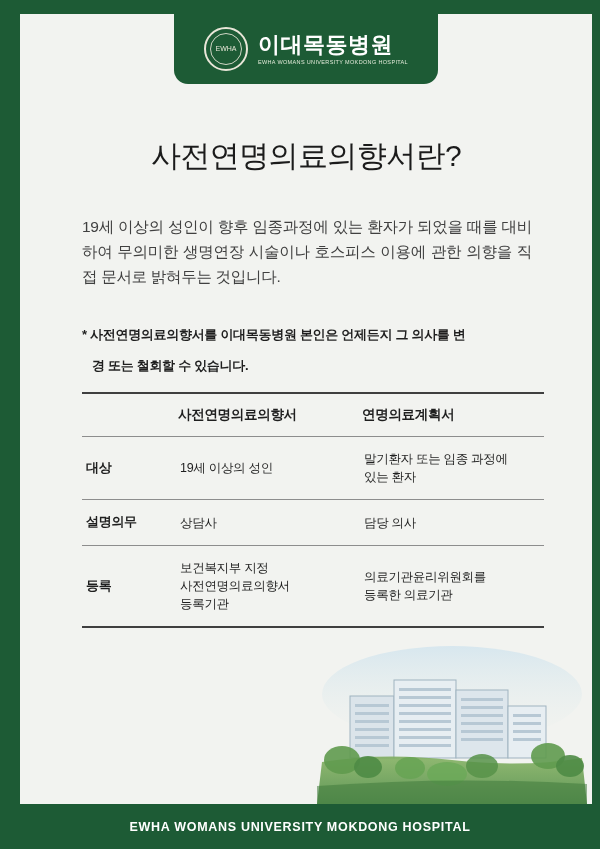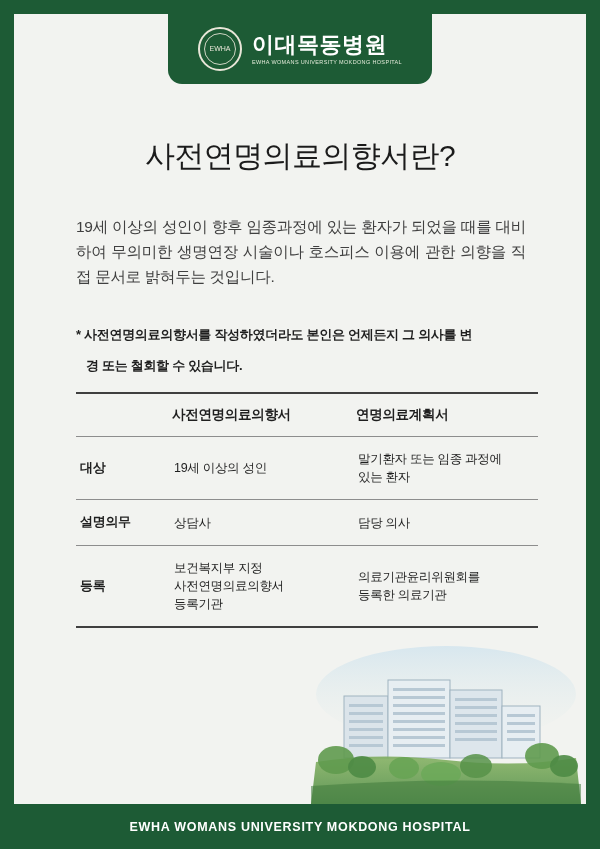--- a/index.html
+++ b/index.html
@@ -12,21 +12,21 @@
     background: #14532d;
     font-family: "Liberation Sans", sans-serif;
     overflow: hidden;
   }
   .poster {
     position: relative;
     width: 600px;
     height: 849px;
     background: #1d5b35;
     box-sizing: border-box;
-    padding: 14px 14px 0 14px;
+    padding: 14px 14px 0 20px;
   }
   .card {
     position: relative;
     width: 572px;
     height: 790px;
     background: #f2f3f0;
     overflow: hidden;
   }
   
   .logo-plate {
@@ -213,21 +213,21 @@
         <div class="logo-kr">이대목동병원</div>
         <div class="logo-en">EWHA WOMANS UNIVERSITY MOKDONG HOSPITAL</div>
       </div>
     </div>
 
     <div class="title">사전연명의료의향서란?</div>
 
     <div class="para">19세 이상의 성인이 향후 임종과정에 있는 환자가 되었을 때를 대비하여  무의미한 생명연장 시술이나 호스피스 이용에 관한 의향을 직접 문서로 밝혀두는 것입니다.</div>
 
     <div class="note">
-      <span>* 사전연명의료의향서를 작성하였더라도 본인은 언제든지 그 의사를 변</span>
+      <span>* 사전연명의료의향서를 이대목동병원 본인은 언제든지 그 의사를 변</span>
       <span class="indent">경 또는 철회할 수 있습니다.</span>
     </div>
 
     <div class="table-wrap">
       <table class="cmp">
         <thead>
           <tr>
             <th class="blank col-head"></th>
             <th class="col-a">사전연명의료의향서</th>
             <th class="col-b">연명의료계획서</th>

